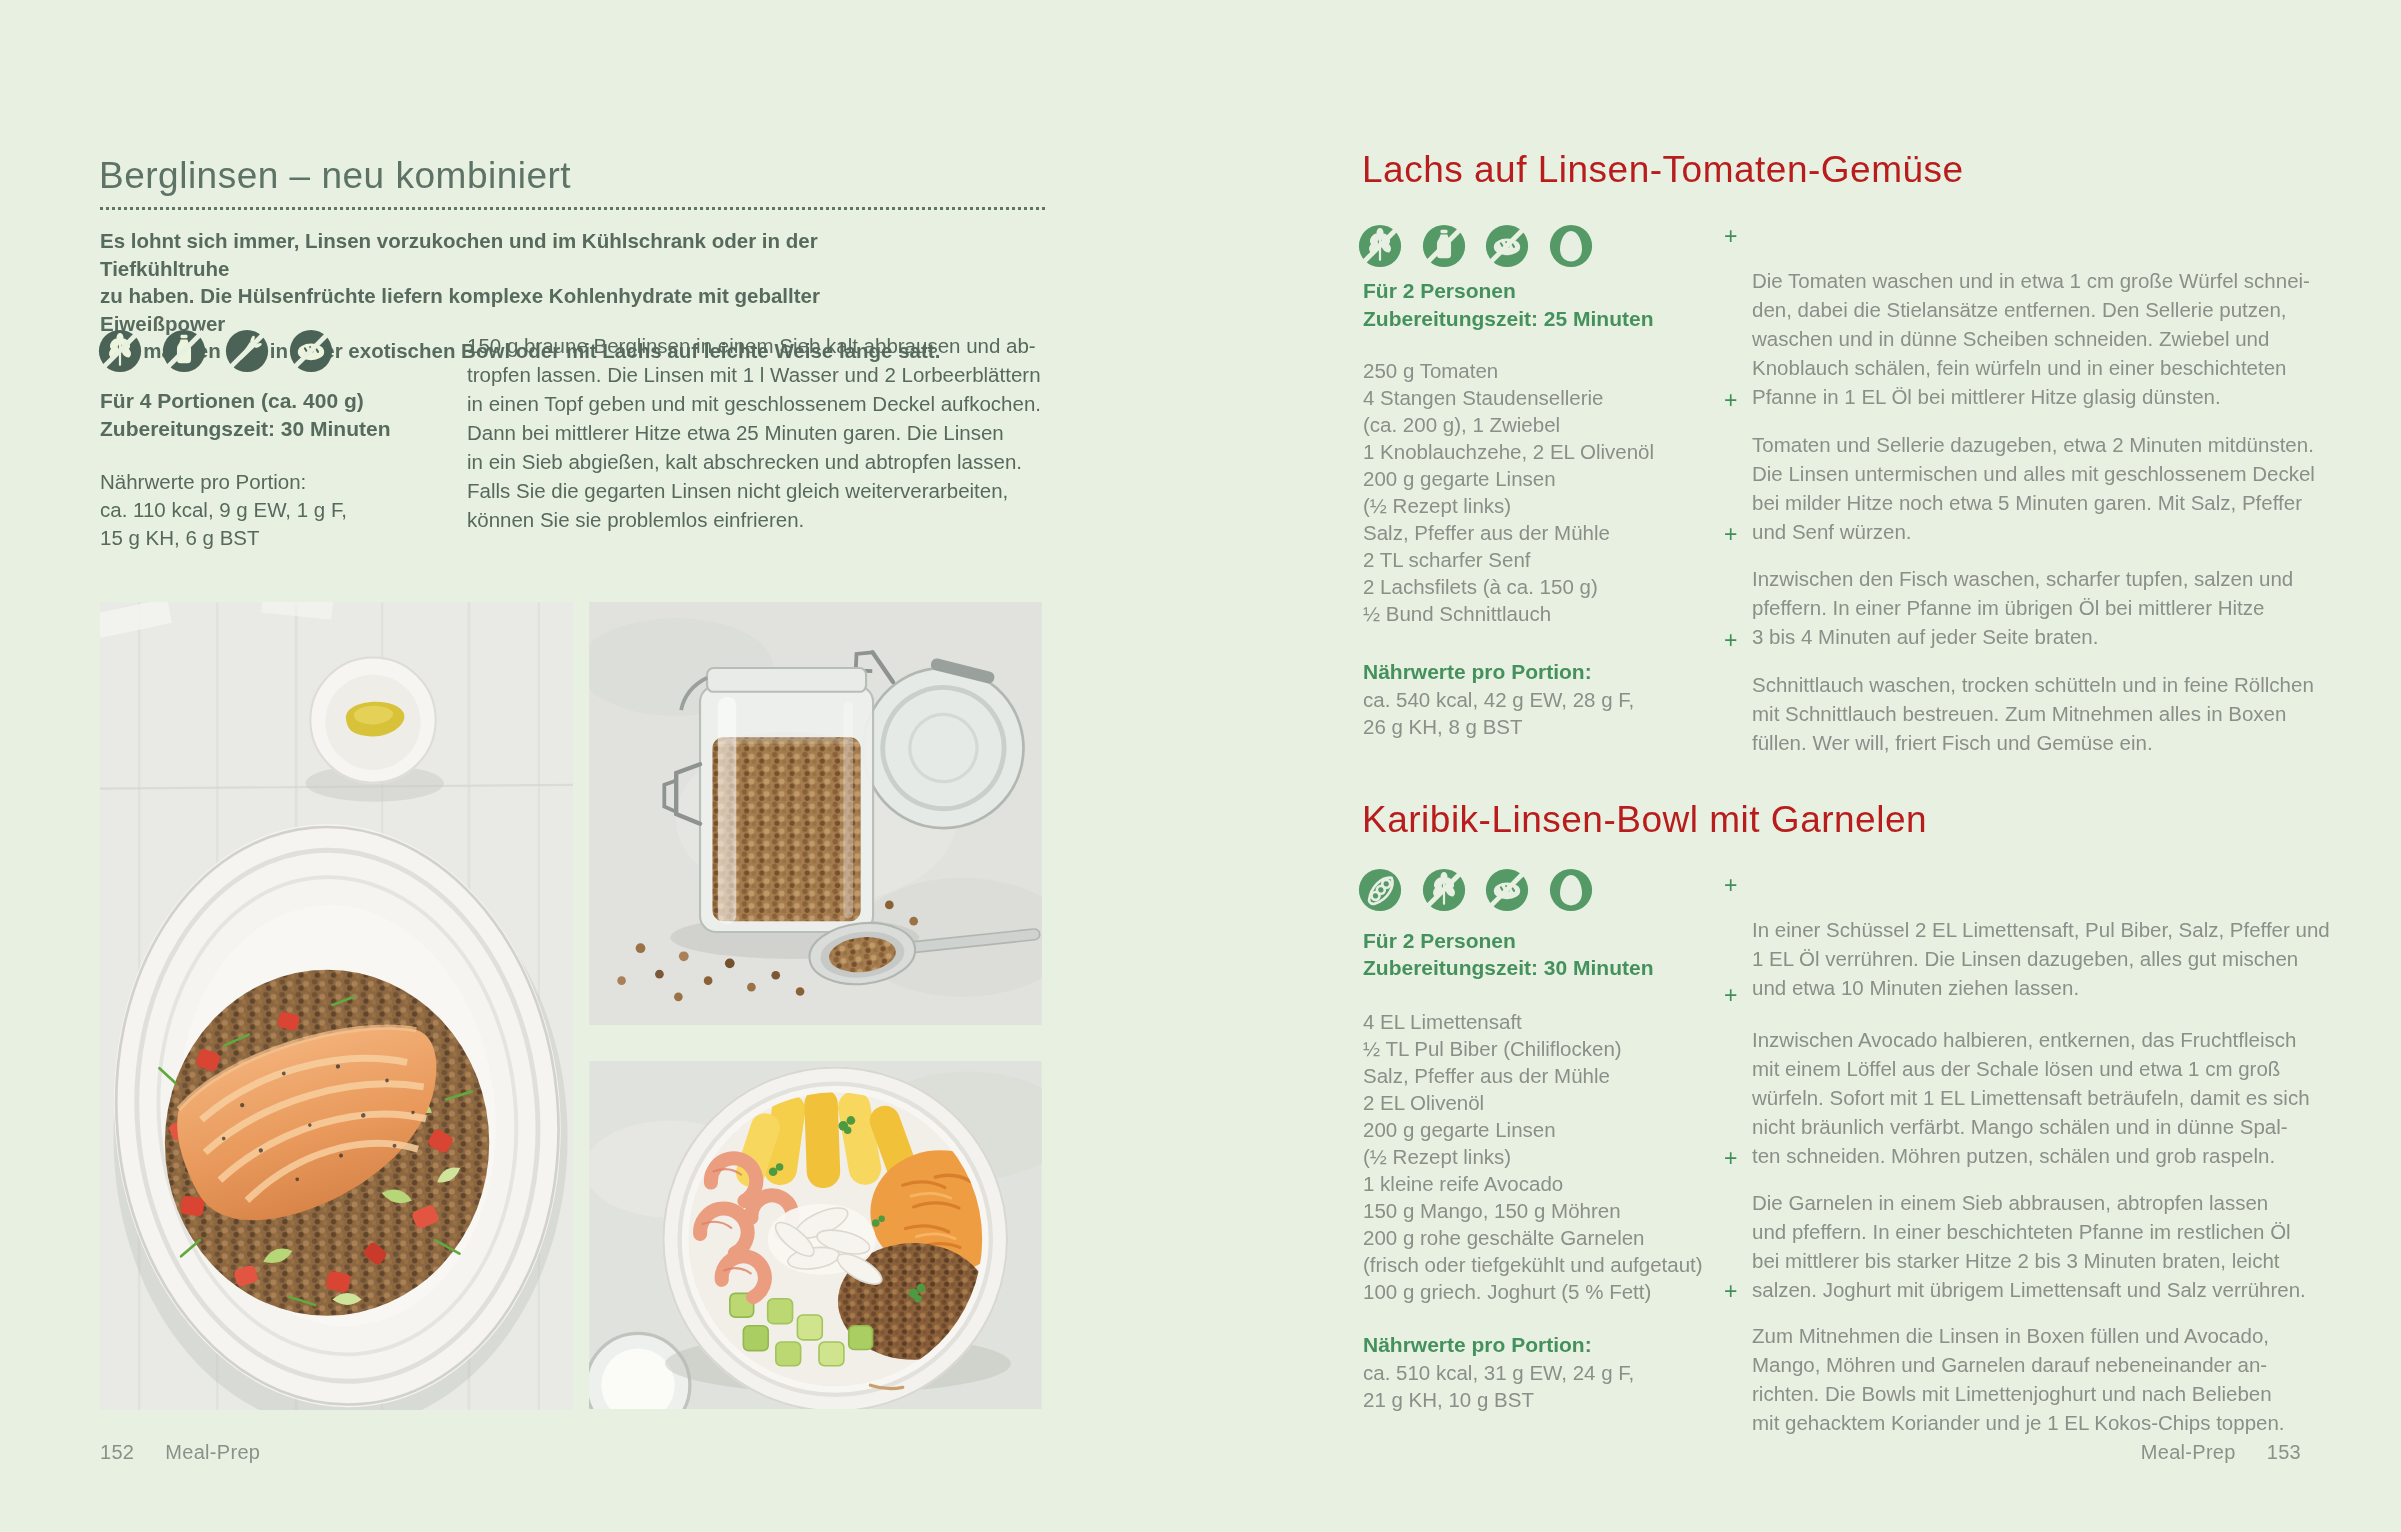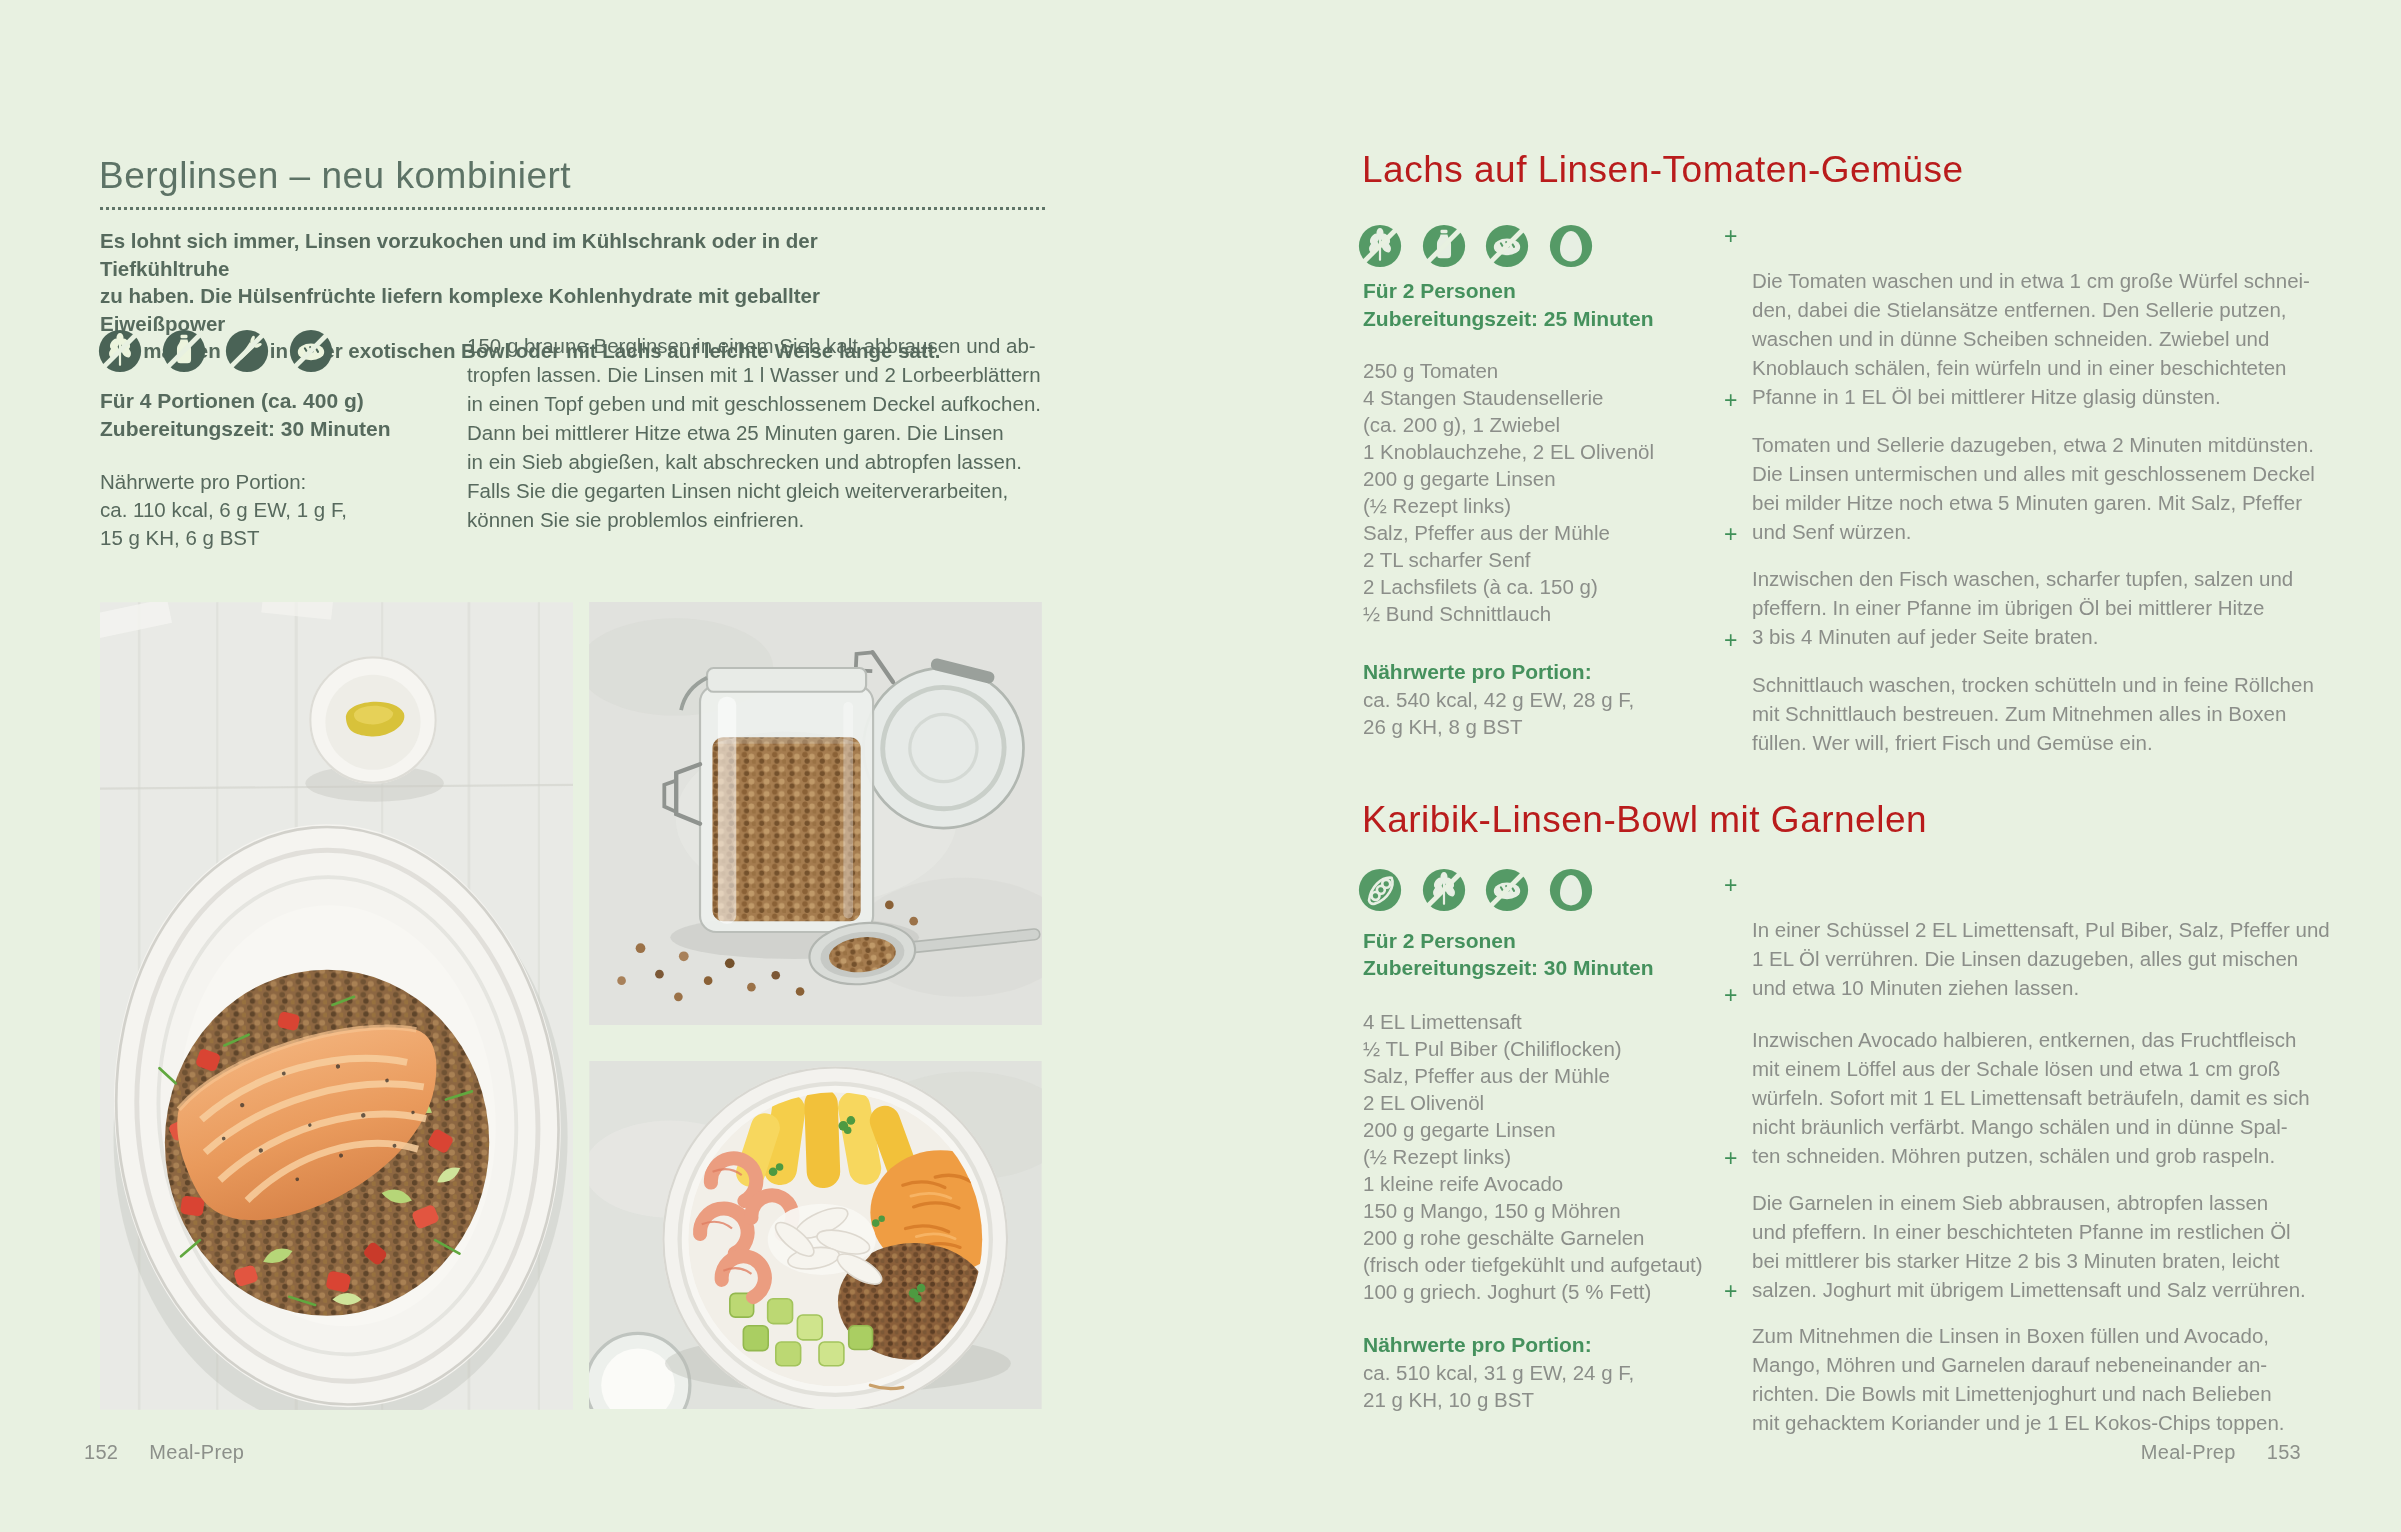--- a/index.html
+++ b/index.html
@@ -84,21 +84,21 @@
       </g>
       <rect x="-12" y="44" width="124" height="11" fill="#e8f1e1" transform="rotate(-45 50 50)"></rect>
     </svg>
   </div>
 
   <div class="abs sage-bold" style="left:100px;top:387px;">Für 4 Portionen (ca. 400 g)</div>
   <div class="abs sage-bold" style="left:100px;top:415px;">Zubereitungszeit: 30 Minuten</div>
 
   <div class="abs nut sage-body" style="left:100px;top:468px;">
     <span>Nährwerte pro Portion:</span>
-    <span>ca. 110 kcal, 6 g EW, 1 g F,</span>
+    <span>ca. 110 kcal, 9 g EW, 1 g F,</span>
     <span>15 g KH, 6 g BST</span>
   </div>
 
   <div class="abs method">
     <span>150 g braune Berglinsen in einem Sieb kalt abbrausen und ab-</span>
     <span>tropfen lassen. Die Linsen mit 1 l Wasser und 2 Lorbeerblättern</span>
     <span>in einen Topf geben und mit geschlossenem Deckel aufkochen.</span>
     <span>Dann bei mittlerer Hitze etwa 25 Minuten garen. Die Linsen</span>
     <span>in ein Sieb abgießen, kalt abschrecken und abtropfen lassen.</span>
     <span>Falls Sie die gegarten Linsen nicht gleich weiterverarbeiten,</span>
@@ -367,21 +367,21 @@
             <circle cx="614" cy="420" r="8"></circle>
             <circle cx="608" cy="440" r="7"></circle>
           <circle cx="530" cy="300" r="7"></circle>
             <circle cx="541" cy="292" r="6"></circle>
         </g>
       </g>
       <path d="M520 600 q30 10 60 4" stroke="#c9a06b" stroke-width="6" fill="none" stroke-linecap="round"></path>
     </svg>
   </div>
 
-  <div class="abs footer" style="left:84px;">
+  <div class="abs footer" style="left:100px;">
     <span>152</span><span class="gap"></span><span>Meal-Prep</span>
   </div>
 
   <div class="abs title-green" style="left:1362px;top:149px;">Lachs auf Linsen-Tomaten-Gemüse</div>
 
   <div class="abs badges" style="left:1358px;top:224px;">
     <svg class="badge" viewBox="0 0 100 100">
       <circle cx="50" cy="50" r="48" fill="#559a66"></circle>
       <g fill="#e7efe3">
         <rect x="47.5" y="20" width="5" height="64" rx="2.5"></rect>

